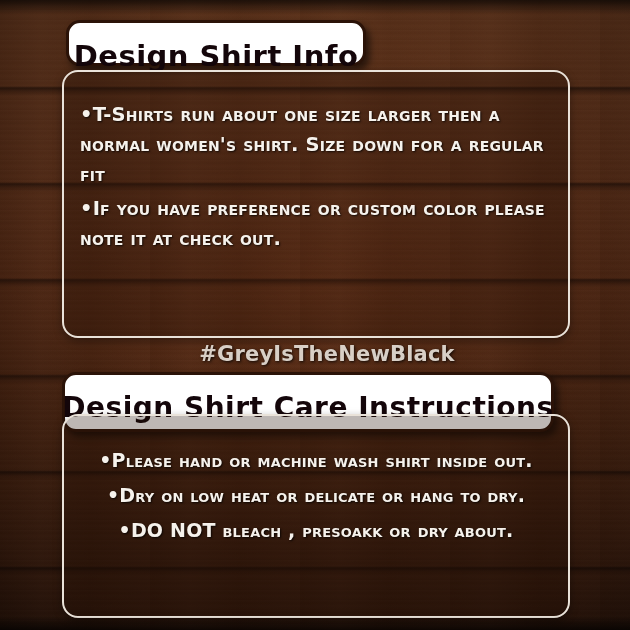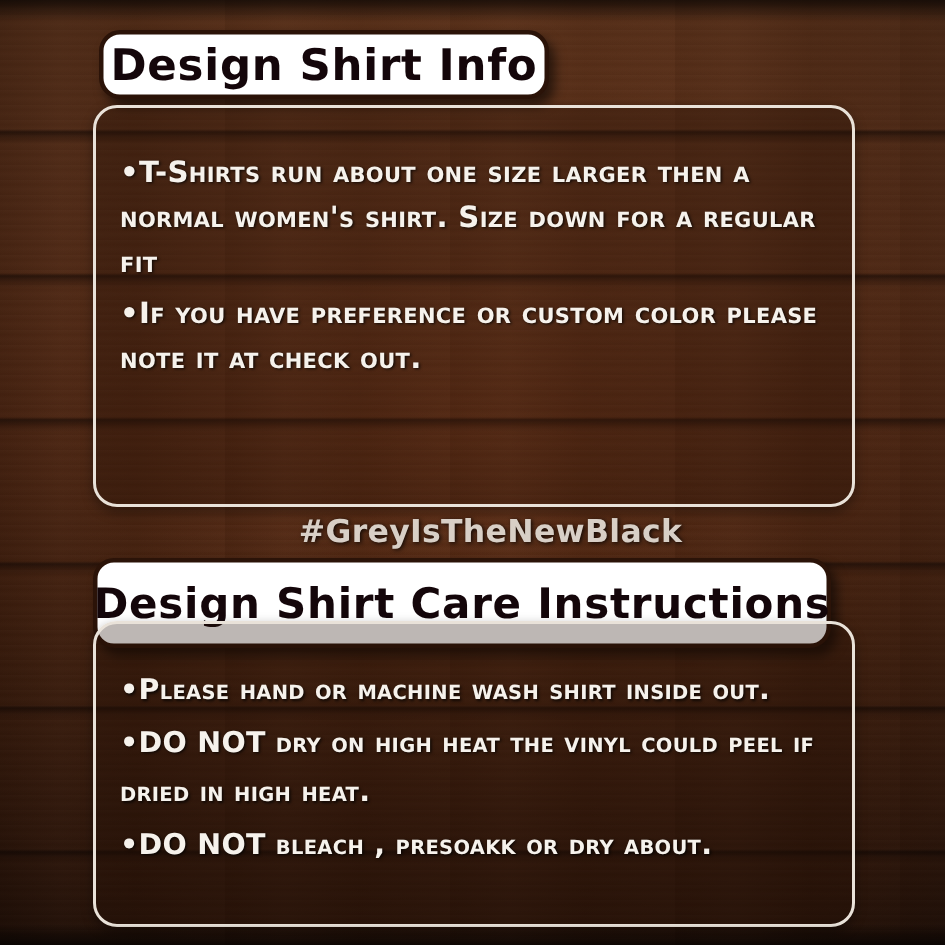--- a/index.html
+++ b/index.html
@@ -50,21 +50,21 @@
   }
 
   
   .plaque {
     position: absolute;
     background: #ffffff;
     border: 3px solid #2b1308;
     border-radius: 14px;
     box-shadow: 4px 5px 7px rgba(0,0,0,0.55);
     display: flex;
-    align-items: center;
+    align-items: flex-start;
     justify-content: center;
     padding: 16px 16px;
     box-sizing: border-box;
   }
   .plaque-text {
     font-family: "DejaVu Sans", sans-serif;
     font-weight: bold;
     color: #14060a;
     letter-spacing: 0.5px;
     white-space: nowrap;
@@ -101,20 +101,21 @@
     left: 62px;
     top: 70px;
     width: 508px;
     height: 268px;
   }
   #panel-care {
     left: 62px;
     top: 414px;
     width: 508px;
     height: 204px;
+    text-align: center;
   }
 
   .panel p {
     margin: 0 0 4px 0;
     font-family: "DejaVu Sans", sans-serif;
     font-weight: bold;
     font-size: 19.5px;
     line-height: 30px;
     color: #f6f2ec;
     text-shadow: 1px 1px 2px rgba(0,0,0,0.75);
@@ -171,18 +172,18 @@
   </div>
 
   <div class="hashtag">#GreyIsTheNewBlack</div>
 
   <div class="plaque" id="plaque-care">
     <span class="plaque-text">Design Shirt Care Instructions</span>
   </div>
 
   <div class="panel" id="panel-care">
     <p>•Please hand or machine wash shirt inside out.</p>
-    <p>•DO NOT dry on high heat the vinyl could peel if dried in high heat.</p>
+    <p>•Dry on low heat or delicate or hang to dry.</p>
     <p>•DO NOT bleach , presoakk or dry about.</p>
   </div>
 
   <div class="edge-bottom"></div>
 </div>
 
 </body></html>

